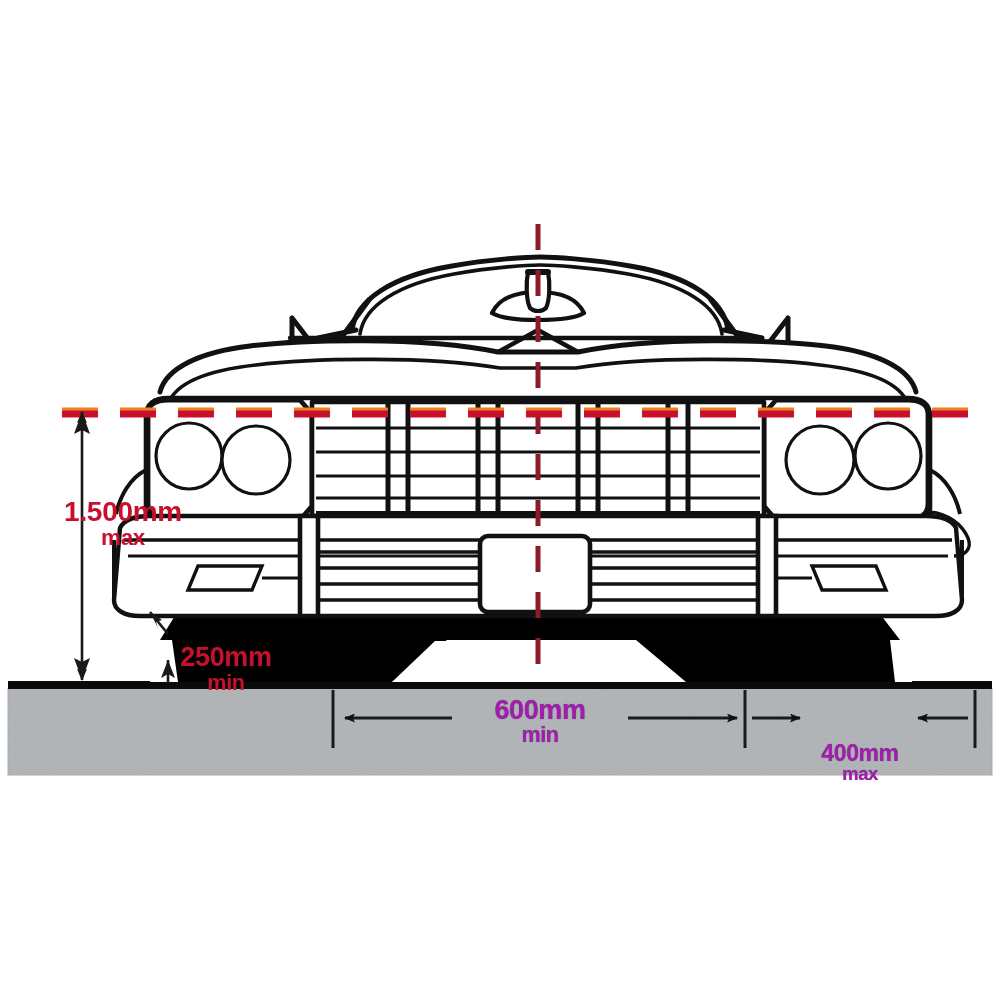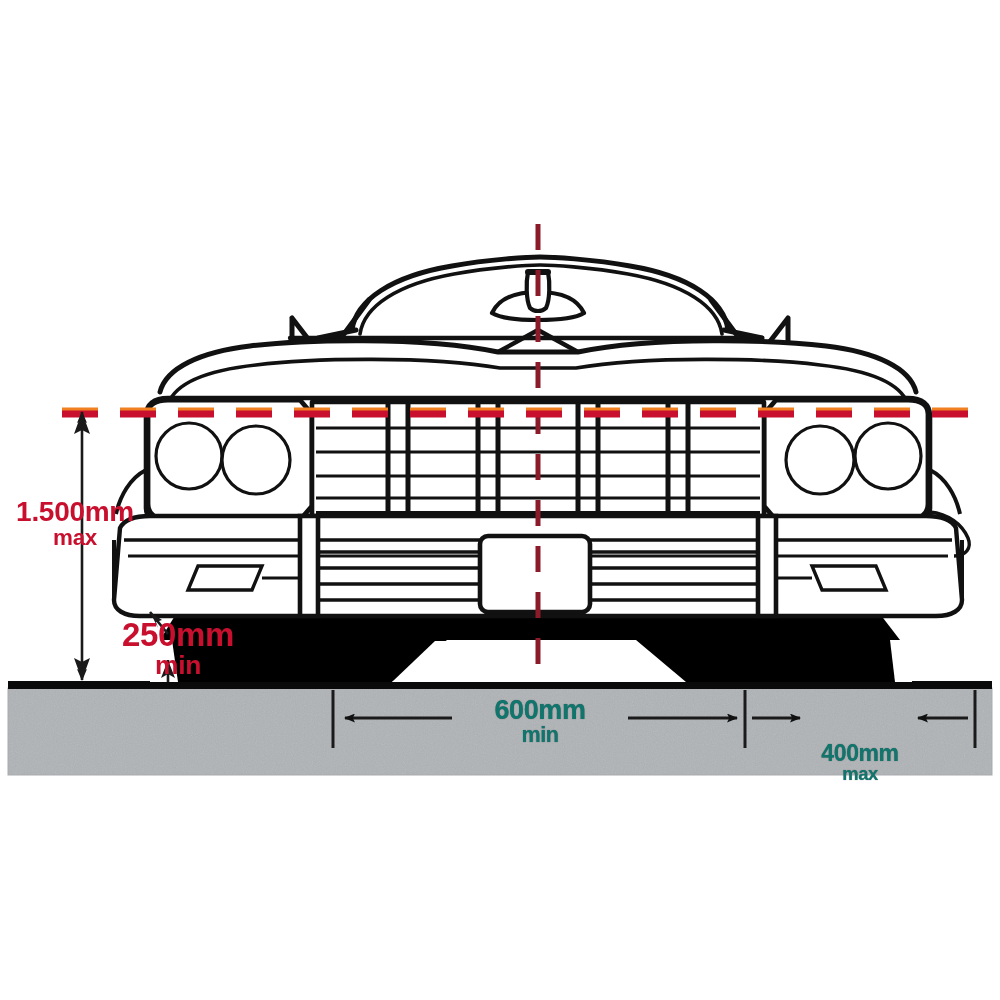--- a/index.html
+++ b/index.html
@@ -28,51 +28,52 @@
   }
   .dim-label {
     position: absolute;
     color: #c8102e;
     font-family: "Liberation Sans", sans-serif;
     font-weight: bold;
     line-height: 1.02;
     text-align: center;
     white-space: nowrap;
     letter-spacing: -0.3px;
+    padding-left: 48px;
   }
   .dim-label .unit-sub {
     display: block;
     font-size: 0.80em;
   }
   .ground-label {
     position: absolute;
-    color: #0f766e;
+    color: #a21caf;
     font-family: "Liberation Sans", sans-serif;
     font-weight: bold;
     line-height: 1.0;
     text-align: center;
     white-space: nowrap;
     letter-spacing: -0.4px;
     text-shadow: 0 0 1px rgba(0,0,0,0.55);
   }
   .ground-label .unit-sub {
     display: block;
     font-size: 0.80em;
   }
   #label-height-max {
     left: 0px;
     top: 498px;
     width: 150px;
     font-size: 28px;
   }
   #label-ground-clearance {
     left: 113px;
-    top: 618px;
+    top: 644px;
     width: 130px;
-    font-size: 33px;
+    font-size: 27px;
     text-align: center;
   }
   #label-inner-span {
     left: 460px;
     top: 697px;
     width: 160px;
     font-size: 27px;
   }
   #label-outer-span {
     left: 800px;

